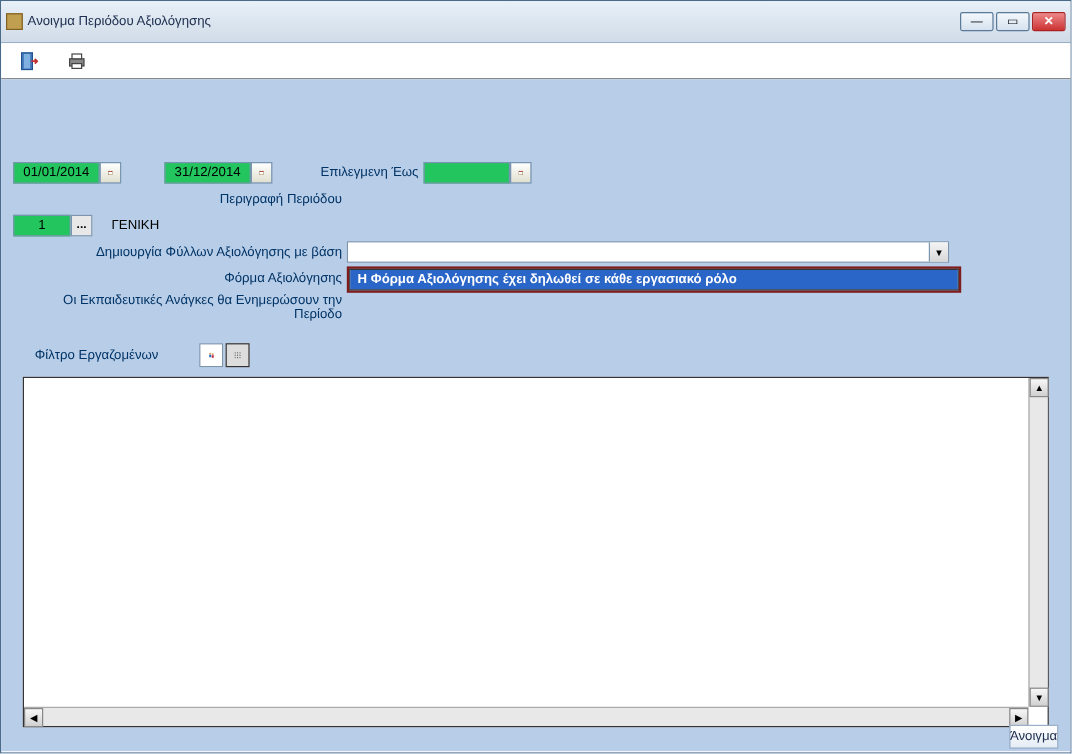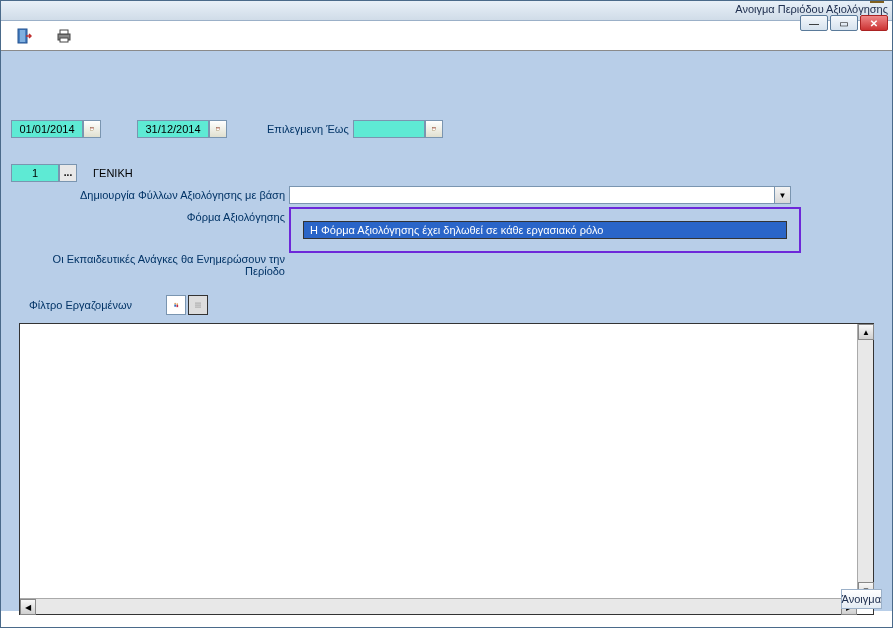--- a/index.html
+++ b/index.html
@@ -11,27 +11,26 @@
     overflow: hidden;
   }
   .window {
     width: 893px;
     height: 628px;
     border: 1px solid #4a6a8a;
     position: relative;
     background: #fff;
   }
   .titlebar {
-    height: 20px;
+    height: 35px;
     background: linear-gradient(to bottom, #e8f0f8, #d0dce8);
     border-bottom: 1px solid #9bb0c8;
     display: flex;
-    align-items: flex-end;
+    align-items: center;
     padding: 0 4px;
-    flex-direction: column;
   }
   .titlebar .app-icon {
     width: 14px; height: 14px;
     background: #c0a050;
     border: 1px solid #806020;
     margin-right: 4px;
   }
   .titlebar .title {
     flex: 1;
     color: #203050;
@@ -92,21 +91,21 @@
     font-size: 11px;
   }
   .field {
     display:flex;
     align-items:center;
     gap:0;
   }
   input.text {
     height: 18px;
     border: 1px solid #7a95b0;
-    background: #5eead4;
+    background: #22c55e;
     padding: 0 4px;
     font-family: inherit;
     font-size: 11px;
   }
   input.date { width: 72px; text-align:center; }
   .date-btn {
     width: 18px; height:18px;
     border:1px solid #7a95b0;
     background: linear-gradient(#fff,#e0e0d0);
     margin-left:0;
@@ -153,22 +152,23 @@
     background:linear-gradient(#f4f4f4,#d8d8d8);
     display:flex;align-items:center;justify-content:center;
     cursor:pointer;
     font-size:8px;
   }
   .dropdown-open {
     position:relative;
     width: 512px;
   }
   .dropdown-highlight-border {
-    border: 2px solid #6d28d9;
-    padding: 12px;
+    border: 2px solid #7f1d1d;
+    padding: 0;
+    font-weight: bold;
   }
   .dropdown-list {
     background:#fff;
     border:1px solid #333;
   }
   .dropdown-item {
     padding: 2px 6px;
     font-size:11px;
     cursor:pointer;
   }
@@ -304,20 +304,21 @@
                 <rect x="1" y="2" width="10" height="9" fill="#fff" stroke="#806020"></rect>
                 <rect x="1" y="2" width="10" height="2" fill="#c04040"></rect>
                 <line x1="3" y1="1" x2="3" y2="3" stroke="#333"></line>
                 <line x1="9" y1="1" x2="9" y2="3" stroke="#333"></line>
               </svg>
           </button>
         </div>
       </div>
 
       <div class="row">
+        <div class="label">Περιγραφή Περιόδου</div>
       </div>
 
       <div class="row">
         <div class="field">
           <input class="text small" value="1" style="">
           <button class="lookup-btn">...</button>
           <span class="readonly-text">ΓΕΝΙΚΗ</span>
         </div>
       </div>
 

